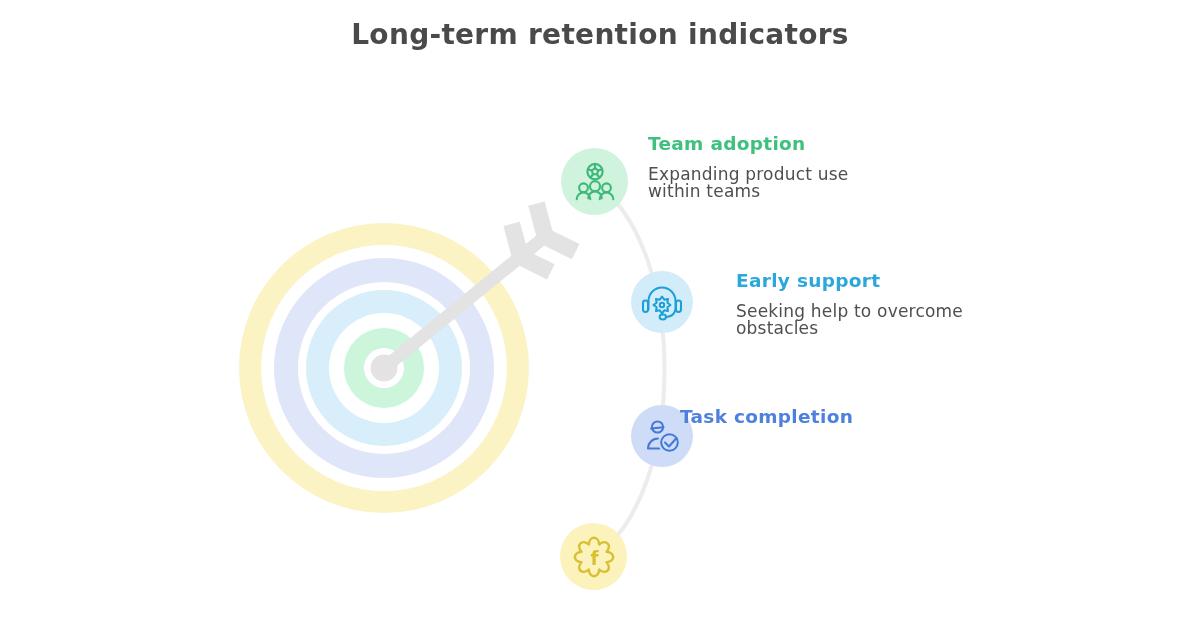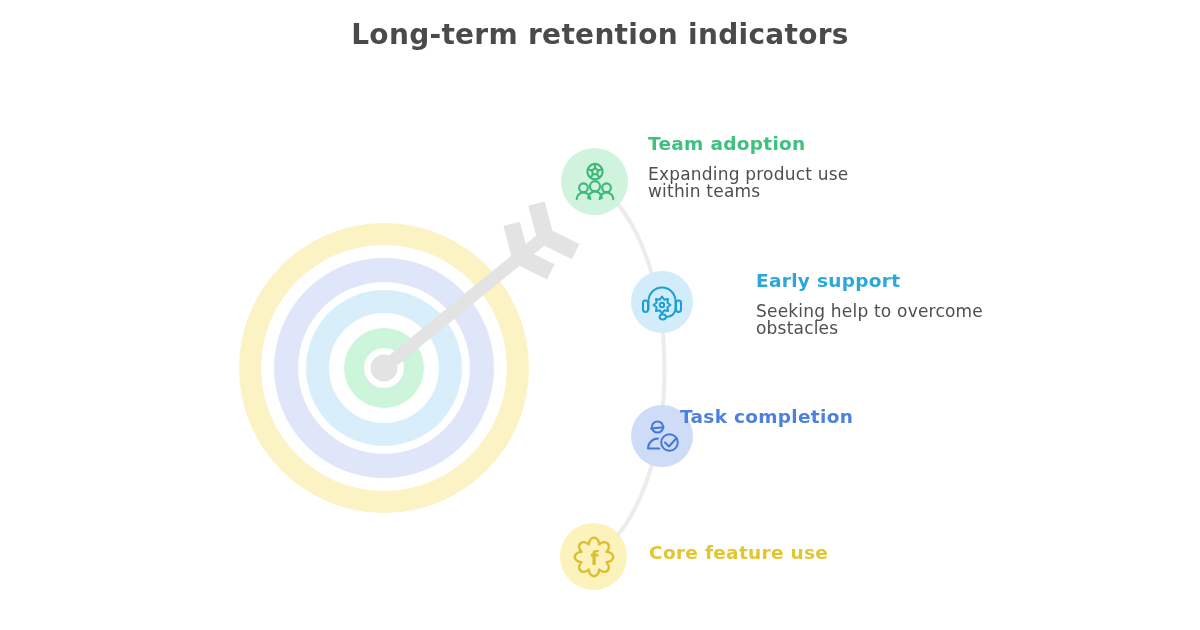--- a/index.html
+++ b/index.html
@@ -101,21 +101,21 @@
       <rect x="-19" y="-1.5" width="5" height="11.5" rx="2.4"></rect>
       <rect x="14" y="-1.5" width="5" height="11.5" rx="2.4"></rect>
       <g transform="translate(0,3)">
         <polygon points="8.5,0 5.36,2.22 6.01,6.01 2.22,5.36 0,8.5 -2.22,5.36 -6.01,6.01 -5.36,2.22 -8.5,0 -5.36,-2.22 -6.01,-6.01 -2.22,-5.36 0,-8.5 2.22,-5.36 6.01,-6.01 5.36,-2.22"></polygon>
         <circle cx="0" cy="0" r="2.2"></circle>
       </g>
       <path d="M 13.5 7.5 Q 12 14.5 4.5 15"></path>
       <ellipse cx="0.8" cy="15" rx="3.2" ry="2.4"></ellipse>
     </svg>
   </div>
-  <div class="item-text" style="left:756px;top:269px;">
+  <div class="item-text" style="left:736px;top:269px;">
     <h2 class="item-heading" style="color: rgb(43, 167, 220);">Early support</h2>
     <p class="item-desc">Seeking help to overcome
 obstacles</p>
   </div>
 
   <div class="icon-badge badge-md" style="left: 631px; top: 405px; background: rgb(207, 220, 247);">
     <svg width="44" height="44" viewBox="-22 -22 44 44" fill="none" stroke="#4478d8" stroke-width="2" stroke-linecap="round" stroke-linejoin="round">
       <circle cx="-4.5" cy="-9" r="5.6"></circle>
       <path d="M -10.8 -7.4 L 1.6 -8.8"></path>
       <path d="M -4 2.5 A 10 10 0 0 0 -14 12.5 L -2.5 12.5"></path>
@@ -136,16 +136,15 @@
                C 4.16 19.56 -4.16 19.56 -4.78 11.55
                C -10.89 16.77 -16.77 10.89 -11.55 4.78
                C -19.56 4.16 -19.56 -4.16 -11.55 -4.78
                C -16.77 -10.89 -10.89 -16.77 -4.78 -11.55
                C -4.16 -19.56 4.16 -19.56 4.78 -11.55
                C 10.89 -16.77 16.77 -10.89 11.55 -4.78 Z"></path>
       <text x="0.5" y="1.2" text-anchor="middle" dominant-baseline="central" font-size="17" font-weight="bold" font-family="DejaVu Sans, sans-serif" fill="#d9c032" stroke="none">f</text>
     </svg>
   </div>
   <div class="item-text" style="left:649px;top:541px;">
-    <h2 class="item-heading" style="color: rgb(226, 198, 46);">Core feature use</h2>
   </div>
 
 </div>
 
 </body></html>

